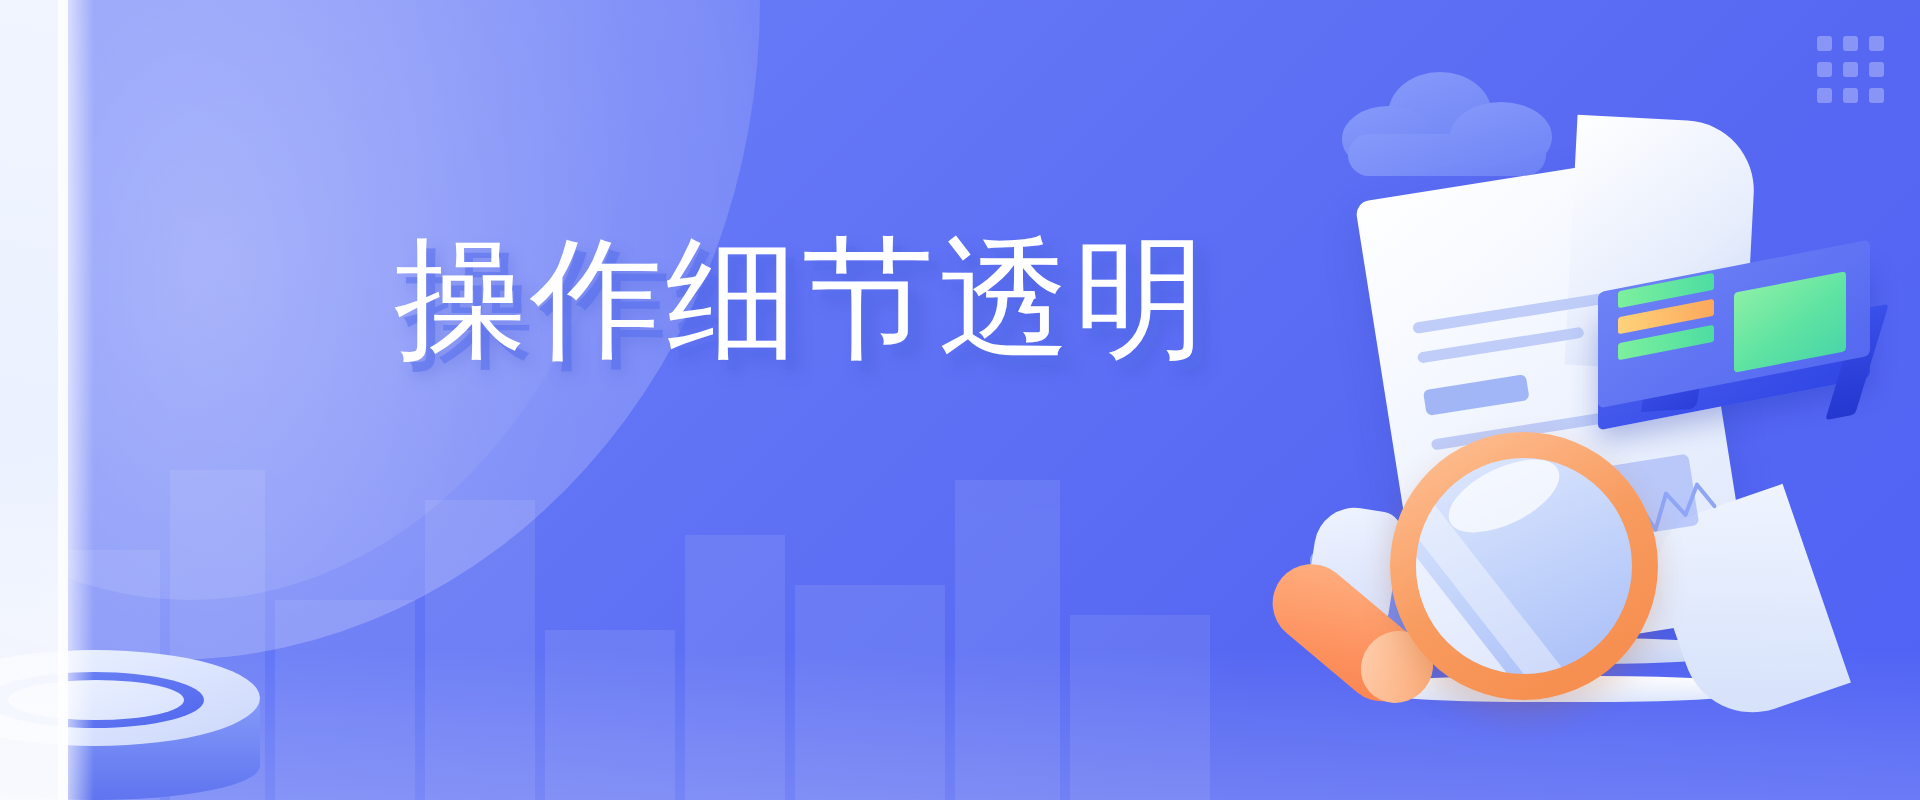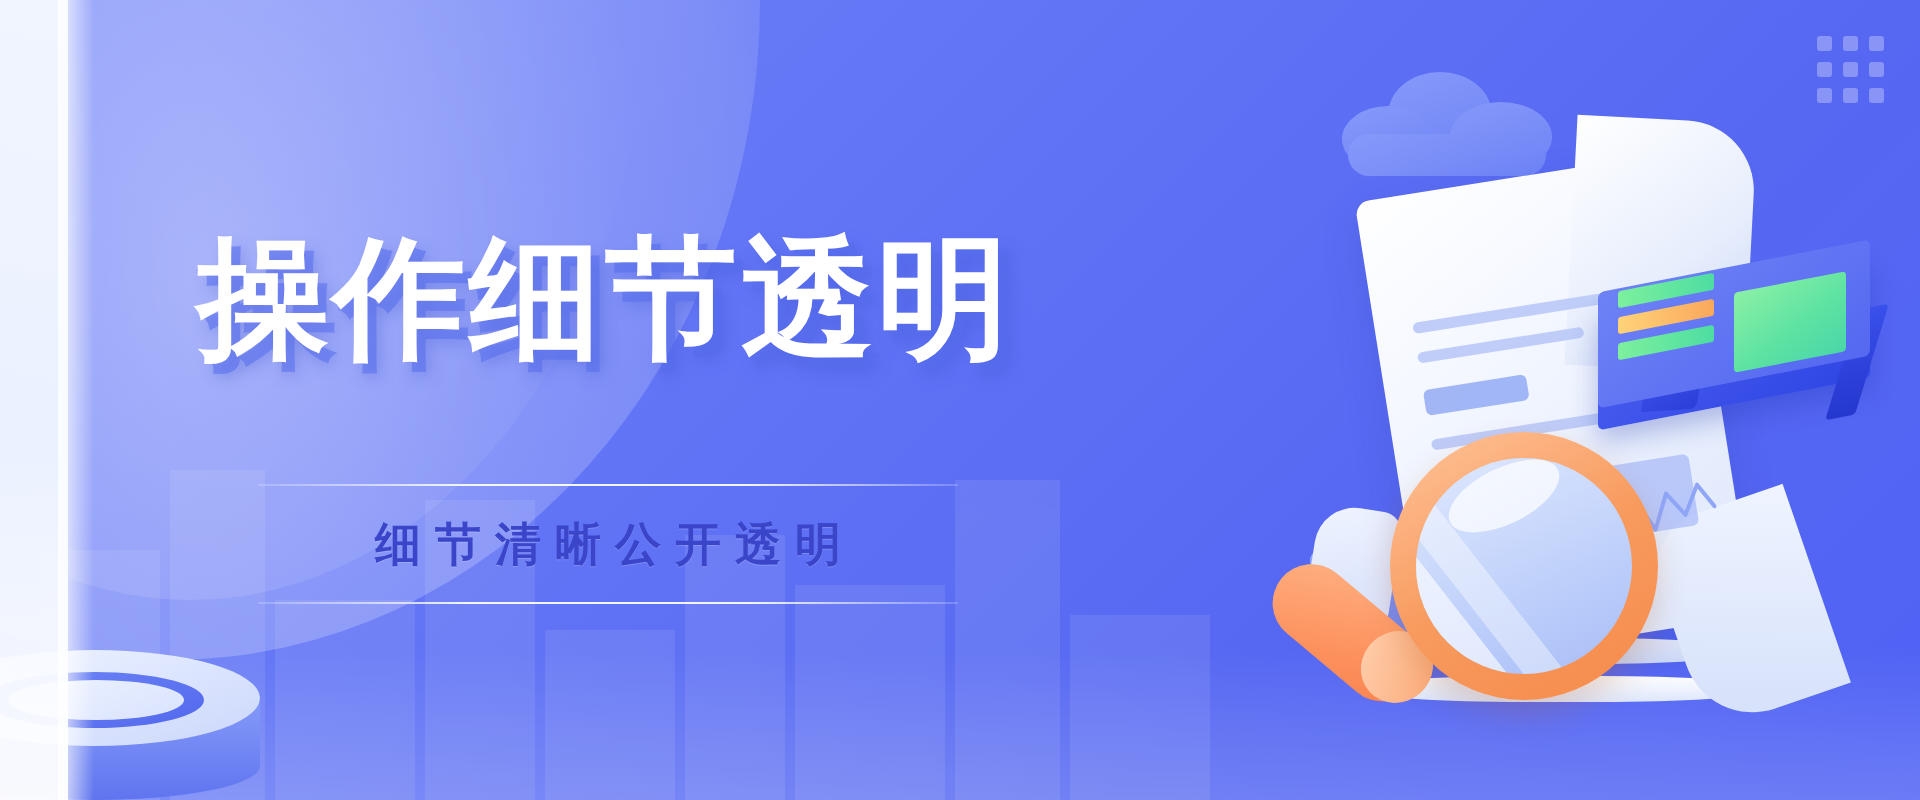--- a/index.html
+++ b/index.html
@@ -93,22 +93,22 @@
   .text-block{position:absolute;left:0;top:0;width:1210px;height:800px;}
 
   .kicker{
     position:absolute;left:0;top:188px;width:1210px;text-align:center;
     color:#ffffff;font-size:26px;font-weight:bold;letter-spacing:2px;
     text-shadow:0 2px 4px rgba(40,60,160,.25);
   }
   .kicker .gap{display:inline-block;width:34px;}
 
   .headline{
-    position:absolute;left:0;top:228px;width:1210px;text-align:center;
-    color:#ffffff;font-size:132px;font-weight:bold;line-height:1.08;
+    position:absolute;left:0;top:228px;width:1210px;text-align:right;
+    color:#ffffff;font-size:132px;font-weight:normal;line-height:1.08;
     letter-spacing:4px;
     text-shadow:9px 10px 0 rgba(86,110,236,.55), 11px 13px 16px rgba(56,76,200,.35);
   }
 
   .rule-wrap{position:absolute;left:258px;top:484px;width:700px;}
   .rule{
     height:2px;width:100%;
     background:linear-gradient(90deg,rgba(255,255,255,.18),rgba(255,255,255,.92) 30%,rgba(255,255,255,.92) 70%,rgba(255,255,255,.18));
   }
   .subline{
@@ -363,20 +363,15 @@
     </div>
   </div>
 
   <div class="edge-strip"></div>
   <div class="edge-strip-fade"></div>
 
   <div class="text-block">
 
     <div class="headline">操作细节透明</div>
 
-    <div class="rule-wrap">
-      <div class="rule"></div>
-      <div class="subline">细节清晰公开透明</div>
-      <div class="rule"></div>
-    </div>
   </div>
 
 </div>
 
 </body></html>

